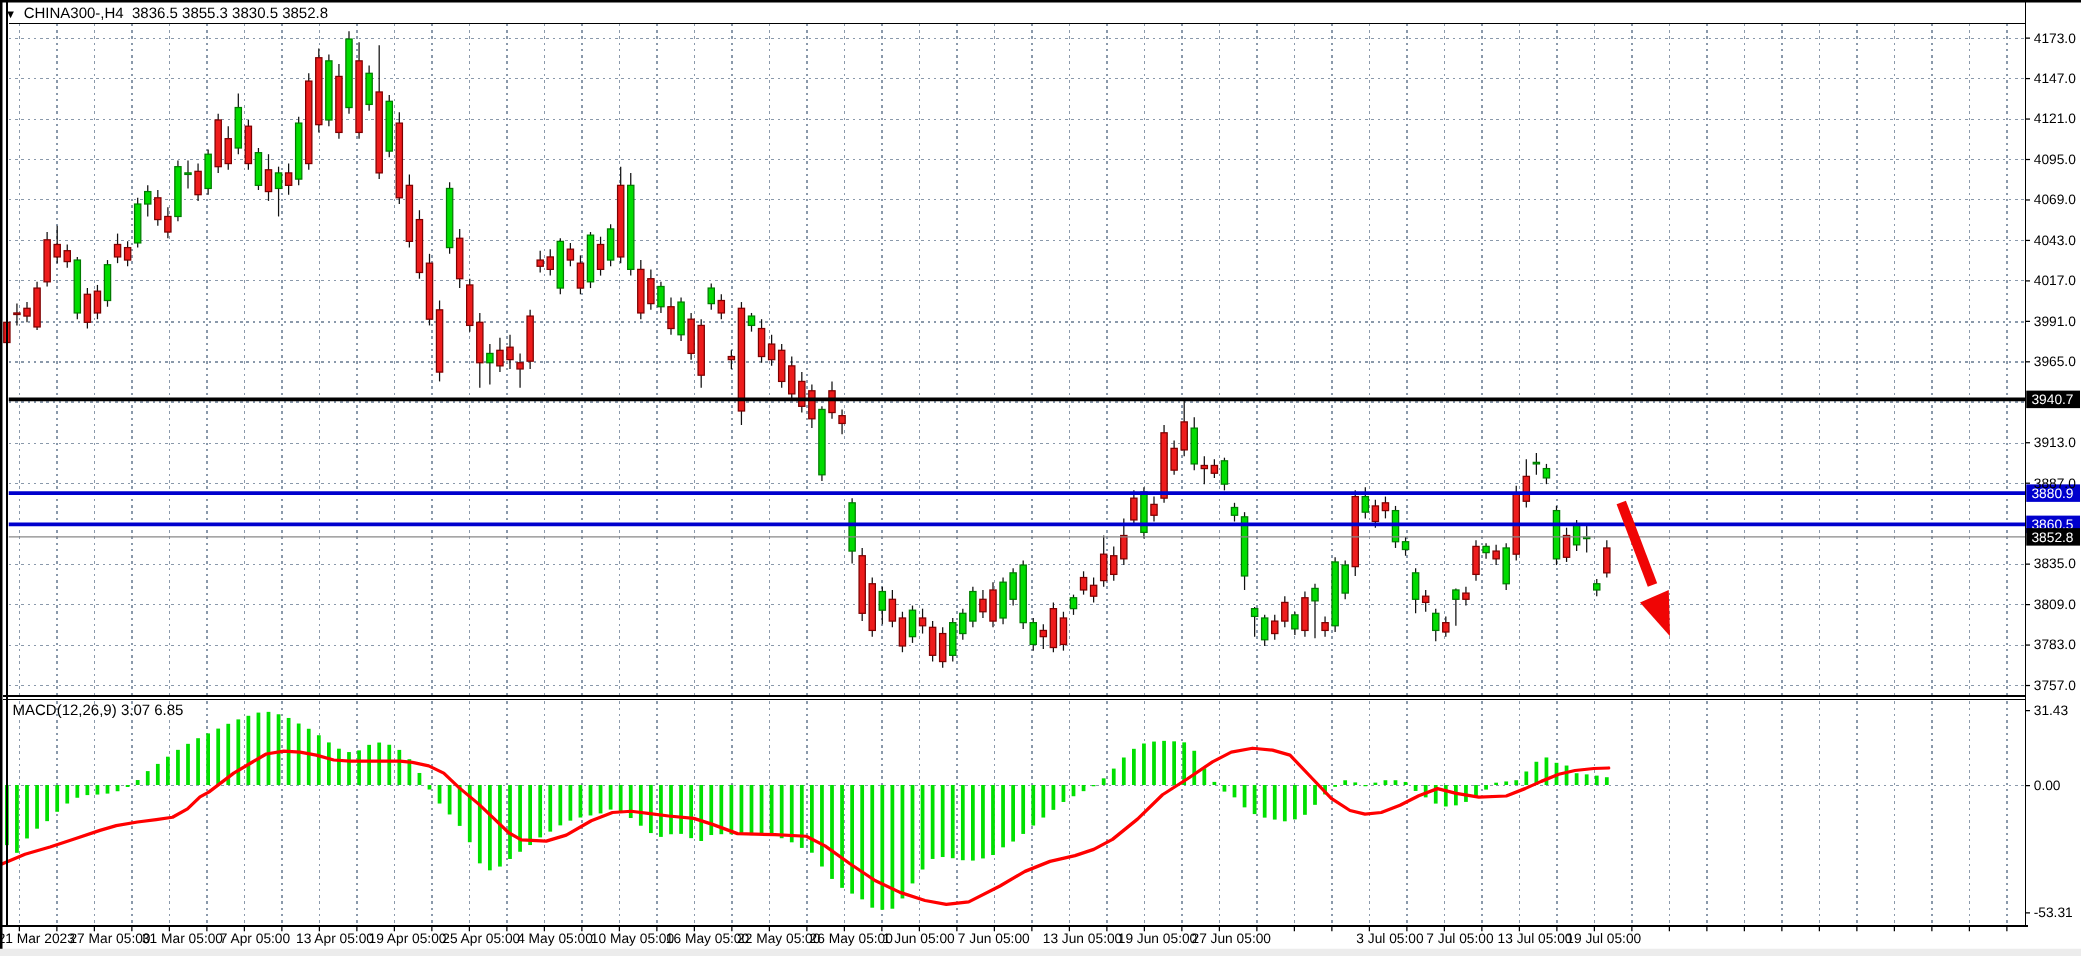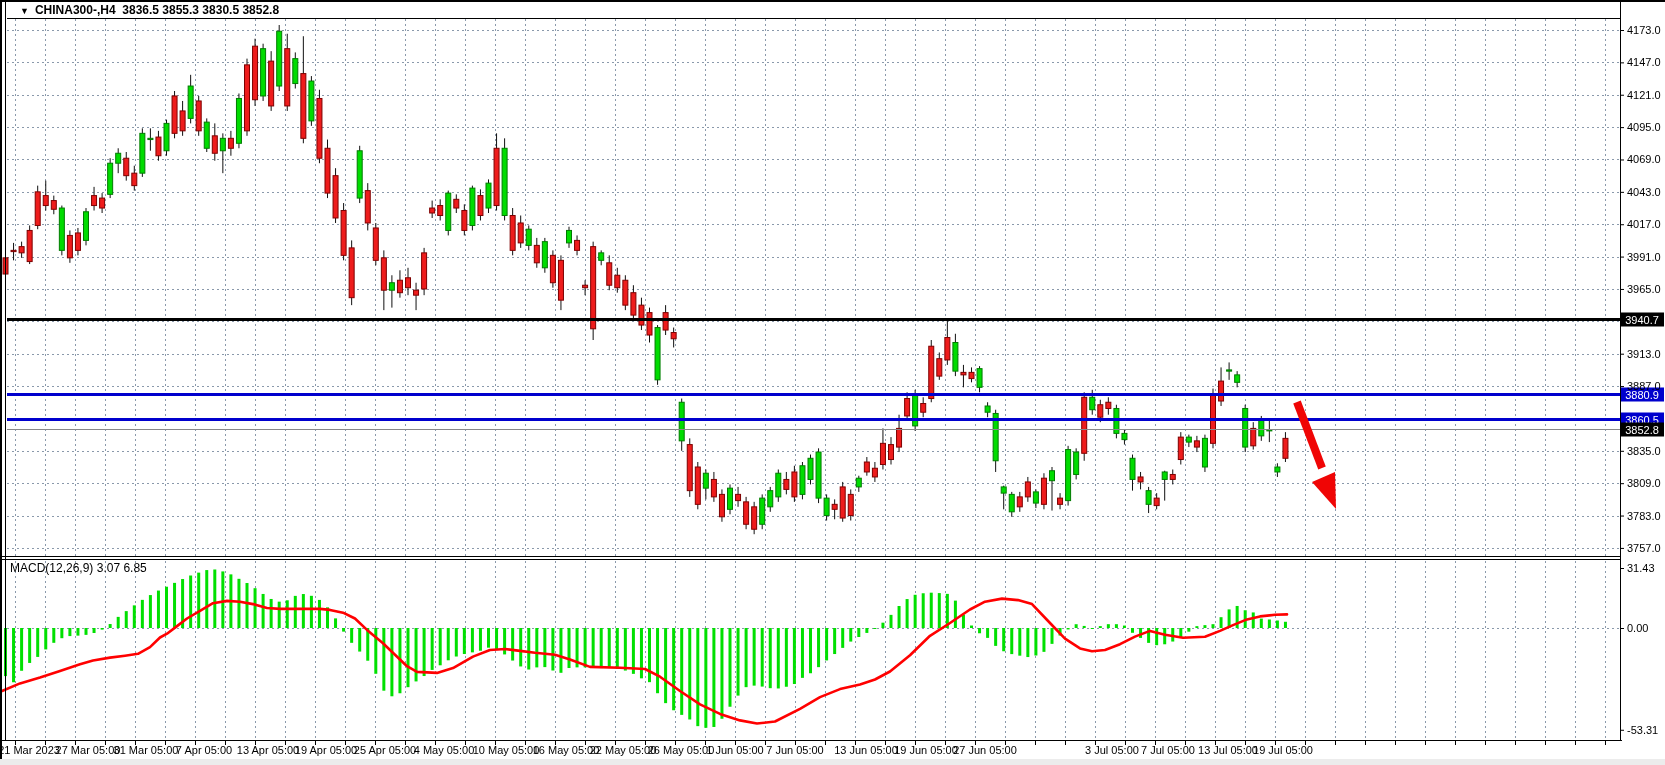--- a/index.html
+++ b/index.html
@@ -1,20 +1,20 @@
 <!DOCTYPE html>
 <html><head>
 <meta charset="utf-8">
 <style>
   html,body{margin:0;padding:0;width:1665px;height:765px;overflow:hidden;background:#fff;
     font-family:"Liberation Sans", sans-serif;}
   #stage{position:relative;width:1665px;height:765px;}
   #chart-svg{position:absolute;left:0;top:0;}
   .overlay{position:absolute;color:#000;white-space:pre;}
-  #title-bar{left:20px;top:3px;font-size:12px;font-weight:bold;}
+  #title-bar{left:4px;top:3px;font-size:12px;}
   #title-bar .tri{font-size:9px;margin-right:6px;}
   #macd-label{left:10px;top:561px;font-size:12px;}
 </style>
 </head>
 <body>
 
 <div id="stage">
   <svg id="chart-svg" width="1665" height="765">
       <rect x="0" y="0" width="1665" height="765" fill="#ffffff"></rect>
       <g>

